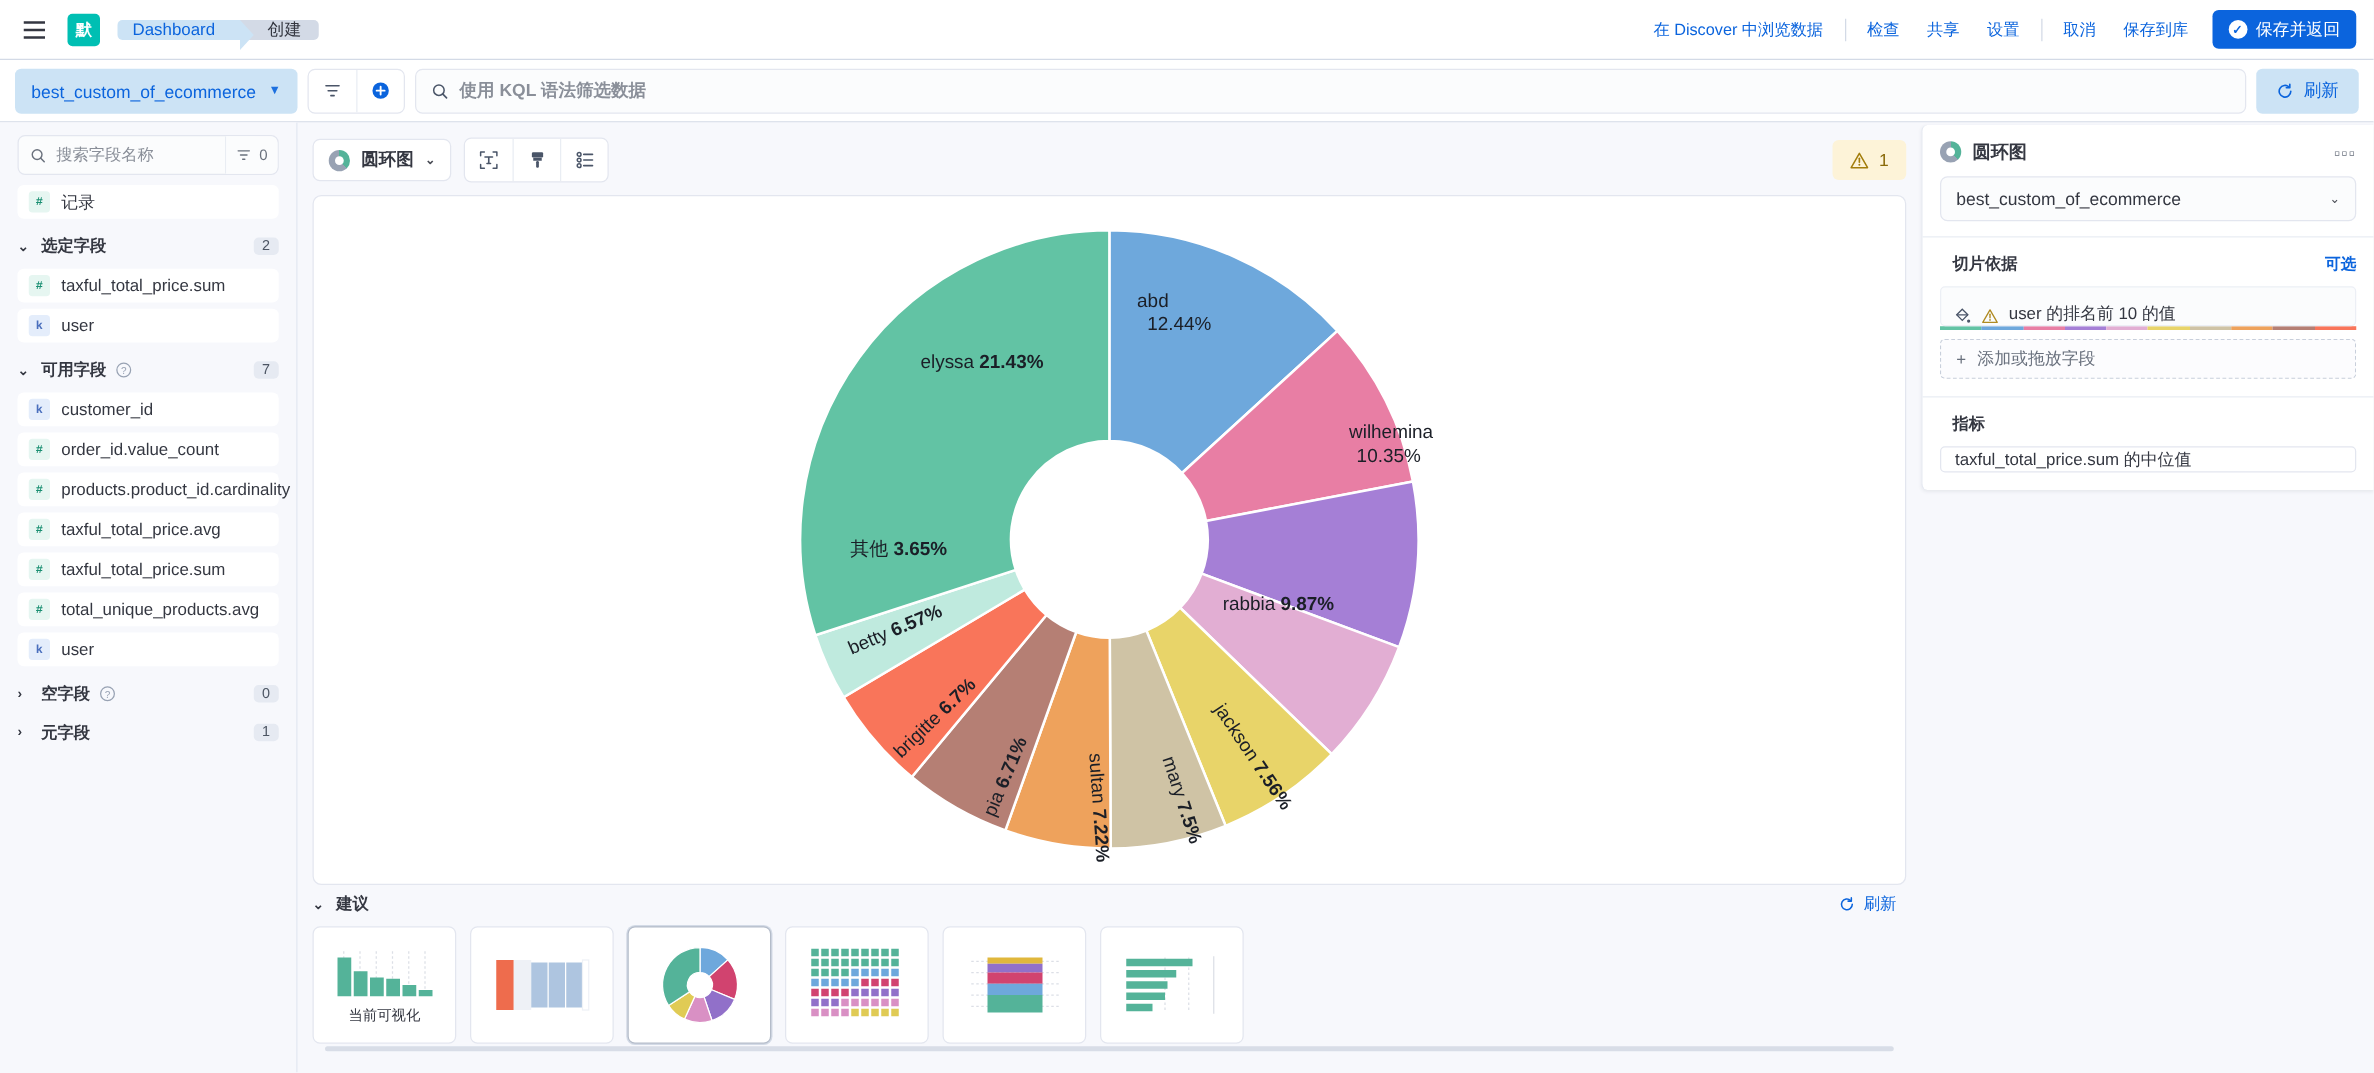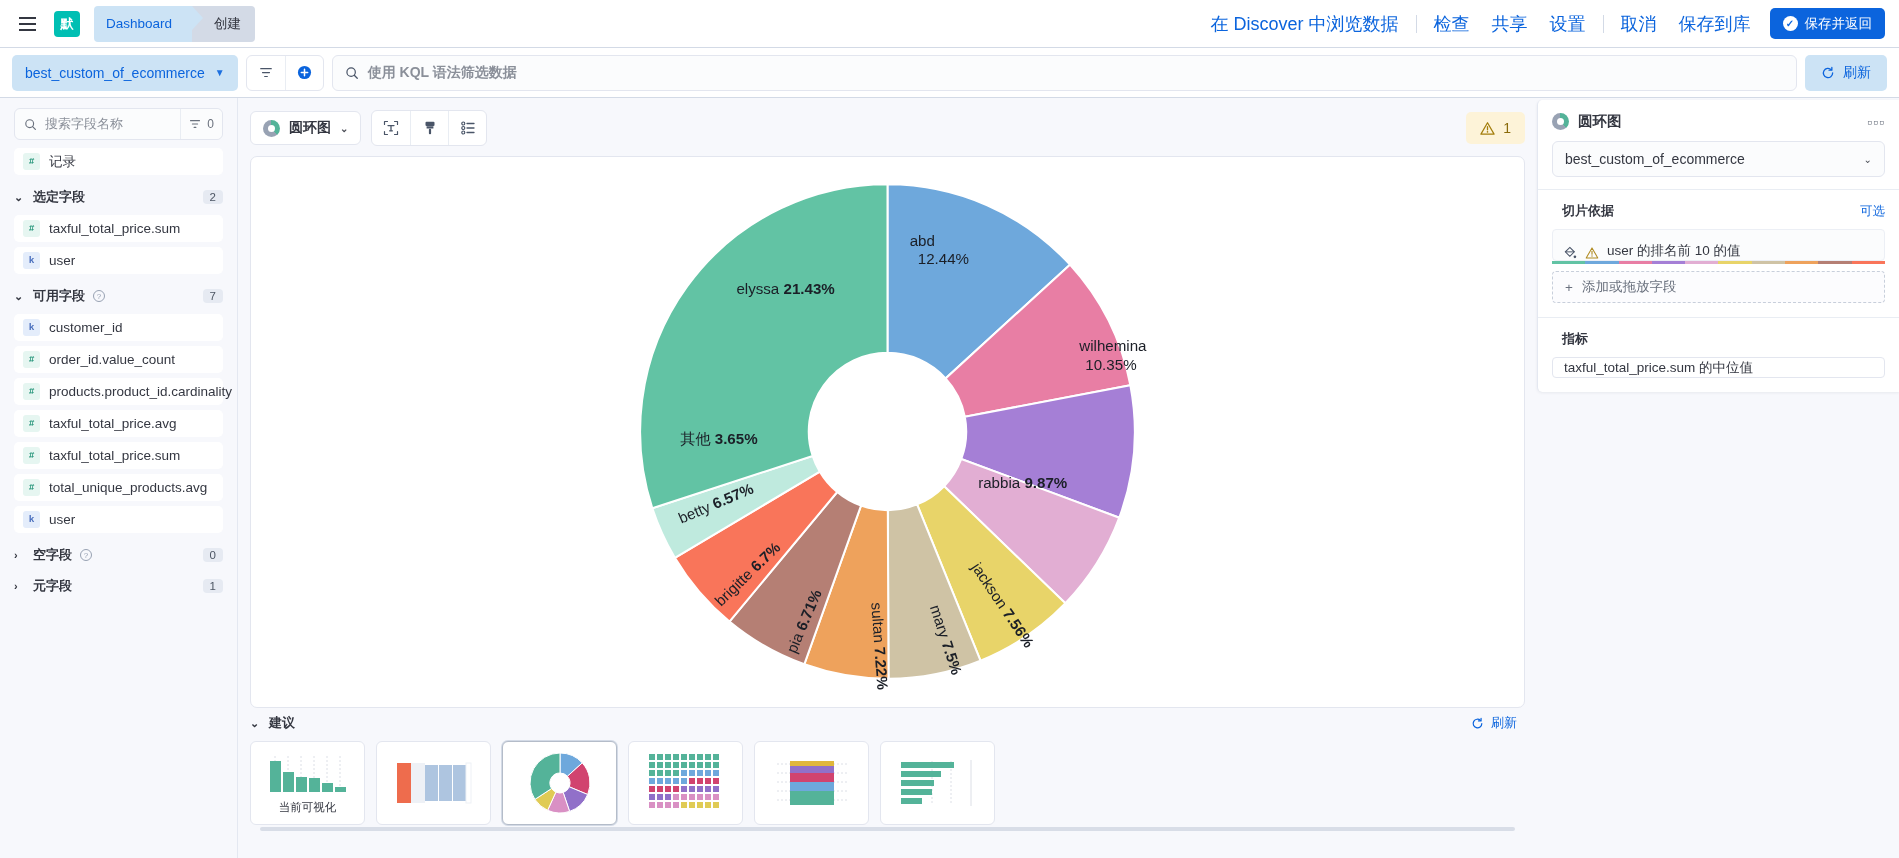--- a/index.html
+++ b/index.html
@@ -33,21 +33,21 @@
   .space-avatar {
     width: 26px; height: 26px; border-radius: 4px;
     background: #00bfb3; color: #fff;
     display: flex; align-items: center; justify-content: center;
     font-size: 13px; font-weight: 700; margin-right: 14px;
     cursor: pointer;
   }
   .breadcrumbs { display: flex; align-items: center; }
   .crumb {
     position: relative;
-    height: 36px;
+    height: 16px;
     display: flex; align-items: center;
     padding: 0 14px 0 14px;
     font-size: 13.5px;
     cursor: pointer;
   }
   .crumb.first {
     background: #cce3f5; color: #0b64dd;
     border-radius: 4px 0 0 4px;
     padding-left: 12px; padding-right: 20px;
   }
@@ -63,21 +63,21 @@
     background: #d3dae6; color: #343741;
     border-radius: 0 4px 4px 0;
     padding-left: 22px; padding-right: 14px;
     margin-left: 0px;
   }
   .header-right {
     margin-left: auto;
     display: flex; align-items: center; gap: 0px;
   }
   .hlink {
-    color: #0b64dd; font-size: 18px;
+    color: #0b64dd; font-size: 13px;
     padding: 0 11px; cursor: pointer; white-space: nowrap;
   }
   .hdivider { width: 1px; height: 18px; background: #d3dae6; margin: 0 6px; }
   .save-return-btn {
     display: flex; align-items: center; gap: 7px;
     background: #0b64dd; color: #fff;
     border-radius: 5px; height: 31px;
     padding: 0 13px; font-size: 13.5px;
     cursor: pointer; margin-left: 8px; white-space: nowrap;
   }
@@ -240,21 +240,21 @@
     display: flex; align-items: center; gap: 8px;
     font-size: 13px; font-weight: 700; margin-bottom: 9px;
   }
   .sugg-refresh {
     margin-left: auto; color: #0b64dd; font-size: 13px;
     display: flex; align-items: center; gap: 7px; cursor: pointer;
     font-weight: 400; padding-right: 8px;
   }
   .sugg-row { display: flex; gap: 11px; }
   .sugg-card {
-    width: 115px; height: 84px;
+    width: 115px; height: 94px;
     background: #fff; border: 1px solid #e3e6ef;
     border-radius: 6px; cursor: pointer;
     display: flex; flex-direction: column;
     align-items: center; justify-content: center;
     padding: 6px; gap: 4px;
   }
   .sugg-card.selected { border: 1px solid #b4bcc9; box-shadow: 0 0 0 1px #d3dae6; }
   .sugg-label { font-size: 11.5px; color: #343741; }
 
   
@@ -285,21 +285,21 @@
     display: flex; align-items: center;
     padding: 0 12px; font-size: 14px;
     color: #343741; cursor: pointer;
   }
   .config-sep { height: 1px; background: #e9edf3; }
   .config-sect { padding: 12px 14px 14px 14px; }
   .config-sect-head {
     display: flex; align-items: baseline;
     font-size: 13px; font-weight: 700; margin-bottom: 9px; margin-left: 10px;
   }
-  .optional { margin-left: auto; color: #0b64dd; font-weight: 400; font-size: 12.5px; }
+  .optional { margin-left: auto; color: #0b64dd; font-weight: 700; font-size: 12.5px; }
   .dim-chip {
     background: #fbfcfd; border: 1px solid #eceff5;
     border-radius: 4px; height: 32px;
     display: flex; align-items: flex-end; gap: 8px;
     padding: 0 10px; font-size: 13.5px; cursor: pointer;
     position: relative; color: #343741;
   }
   .palette-strip { display: flex; height: 3px; width: 100%; }
   .palette-strip i { flex: 1; display: block; }
   .dropzone {

